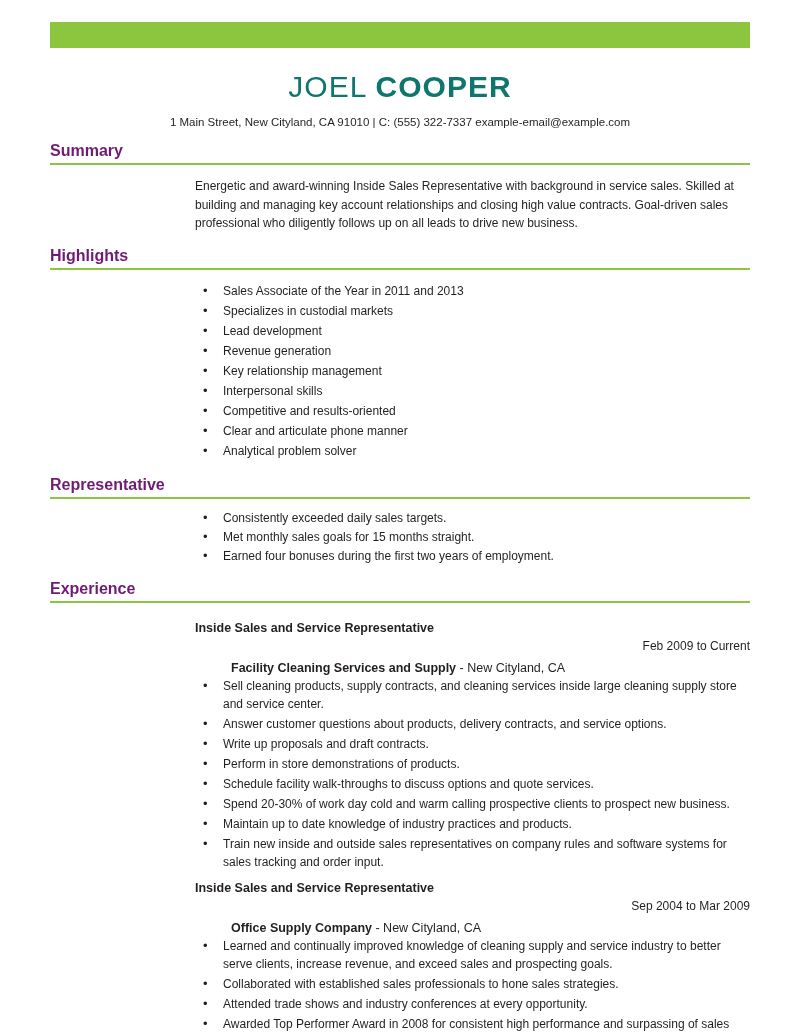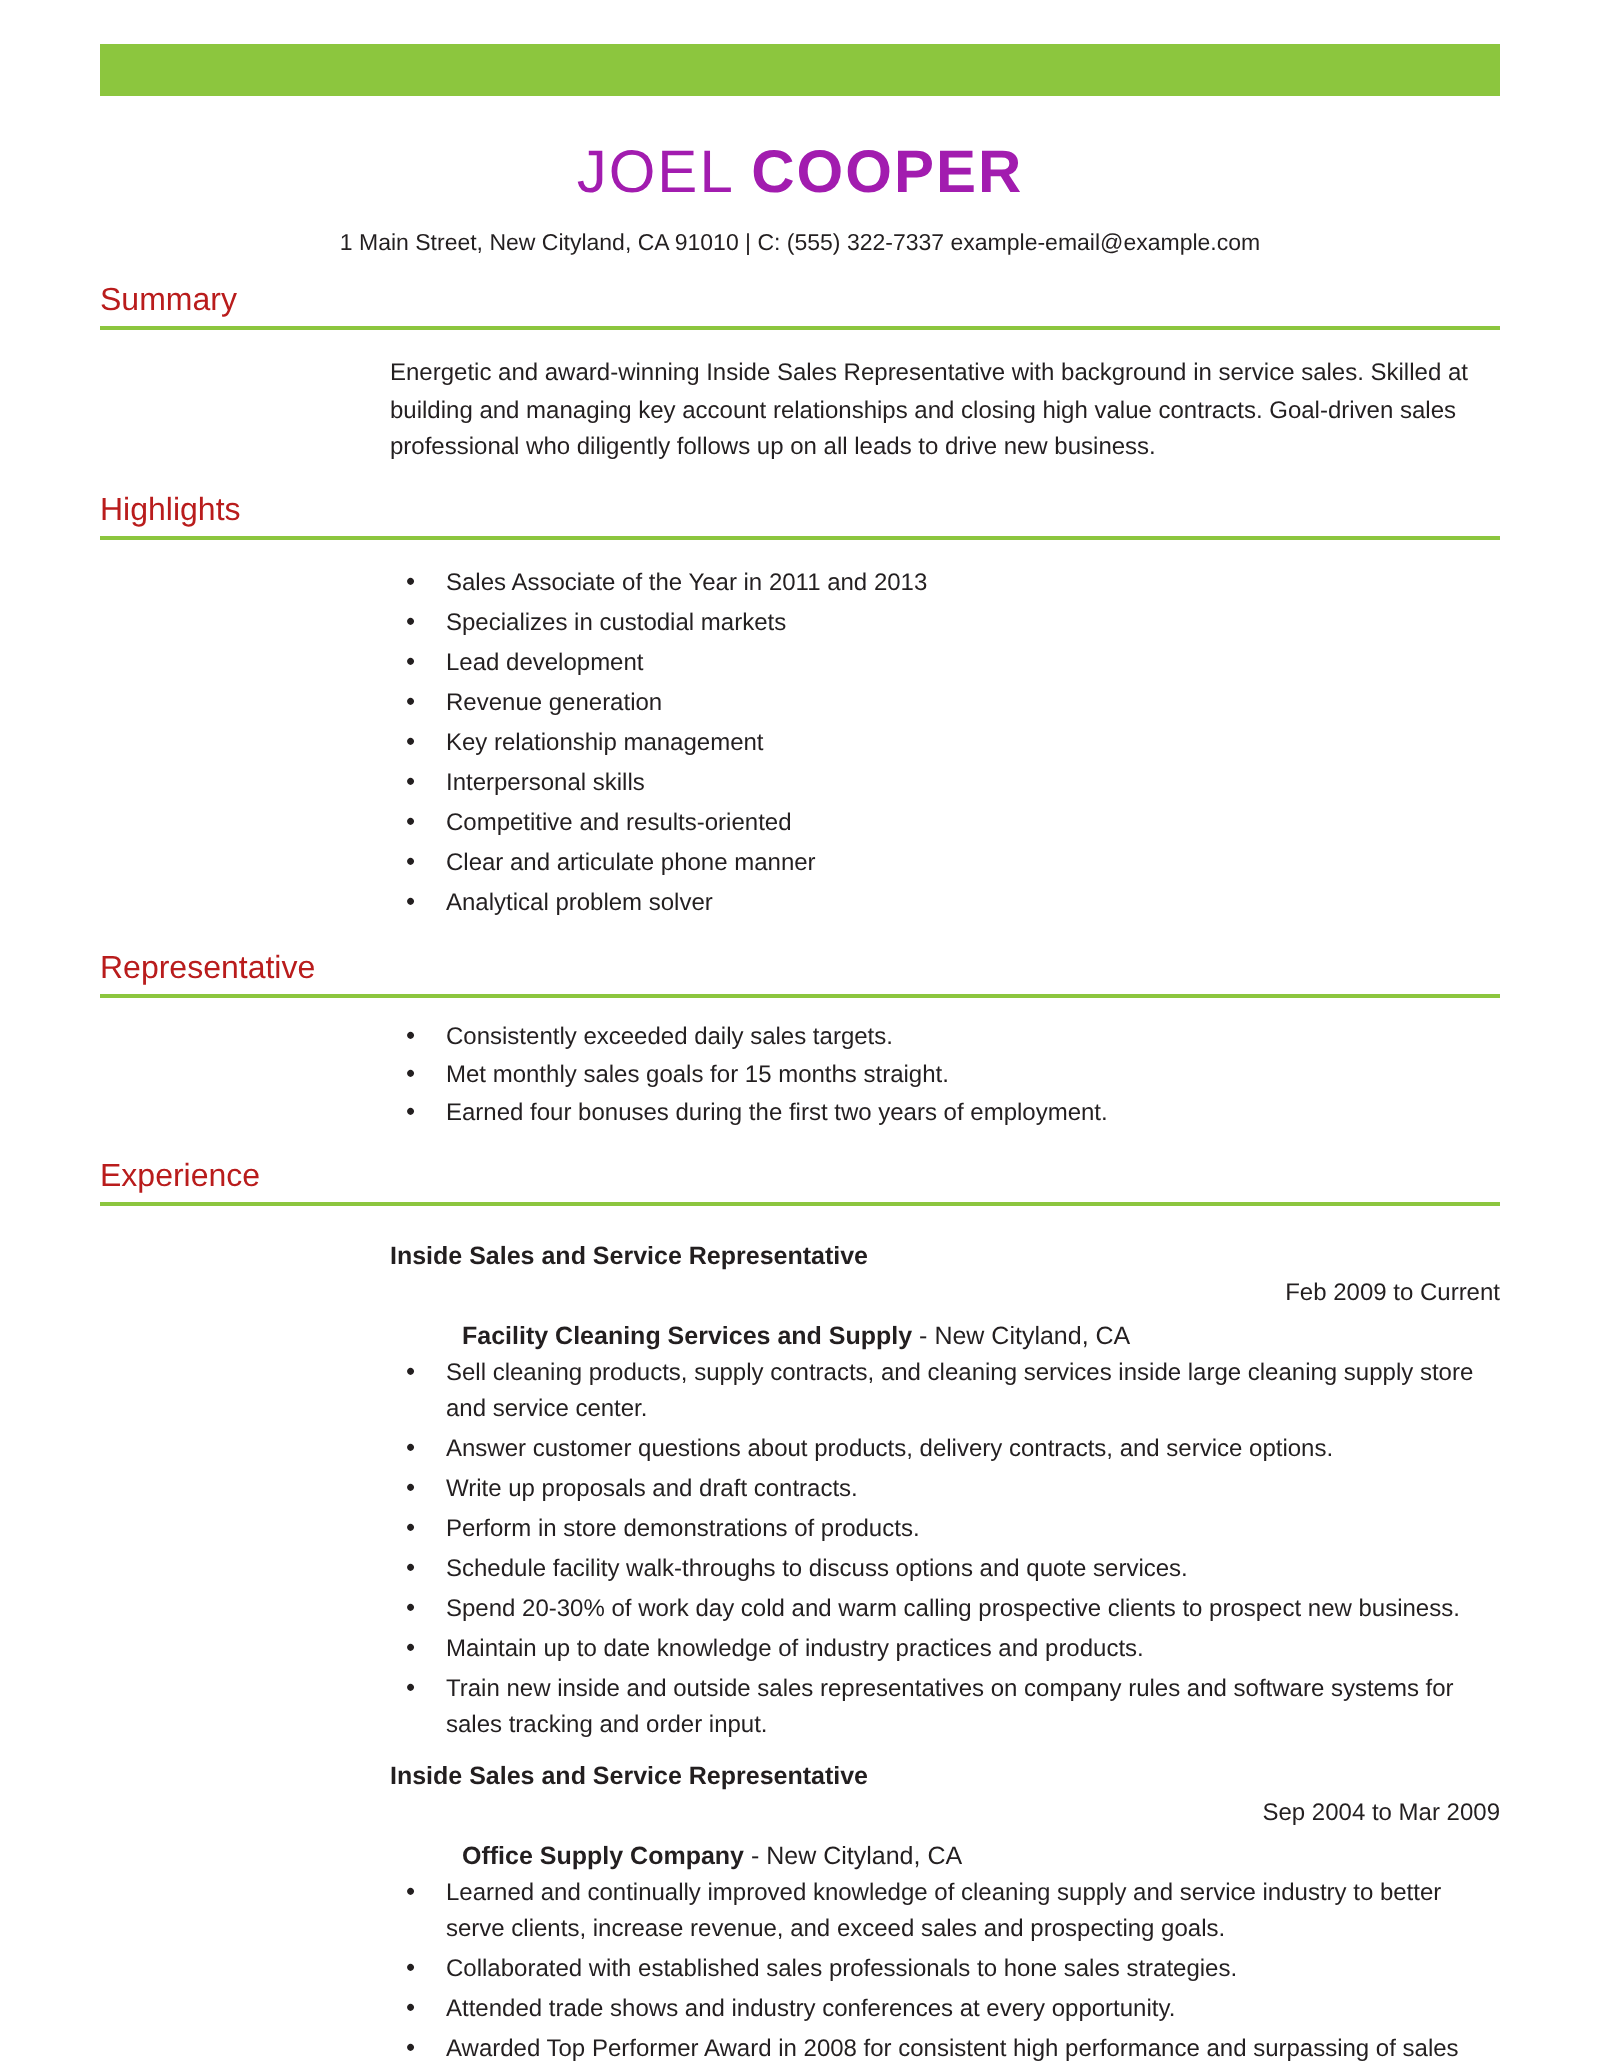--- a/index.html
+++ b/index.html
@@ -26,41 +26,41 @@
     height: 26px;
     background: #8cc63e;
   }
   .name-block {
     text-align: center;
     margin-top: 22px;
   }
   .name {
     font-size: 30px;
     letter-spacing: 1px;
-    color: #a21caf;
+    color: #0f766e;
   }
   .name .first {
     font-weight: normal;
   }
   .name .last {
     font-weight: bold;
   }
   .contact {
     text-align: center;
     font-size: 11.5px;
     color: #231f20;
     margin-top: 12px;
   }
   .section {
     margin: 0 50px;
   }
   .section-head {
     font-size: 16px;
-    color: #b91c1c;
-    font-weight: normal;
+    color: #701a75;
+    font-weight: bold;
     padding-top: 14px;
     padding-bottom: 3px;
   }
   .rule {
     border-bottom: 2px solid #8cc63e;
     margin-bottom: 10px;
   }
   .body-indent {
     margin-left: 145px;
     font-size: 12px;

